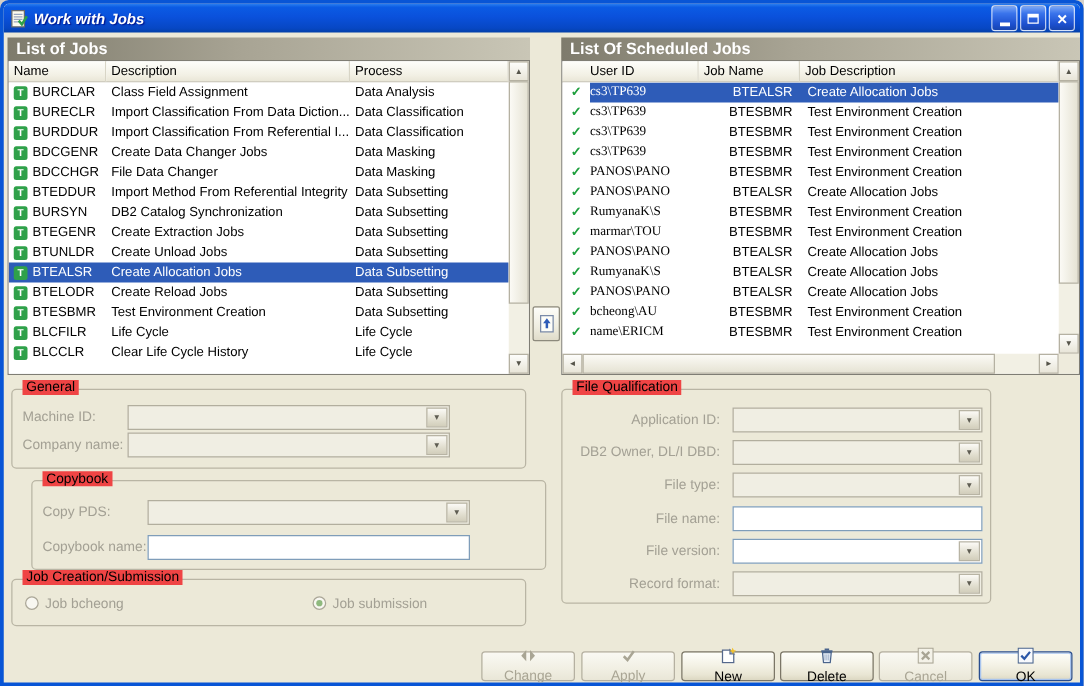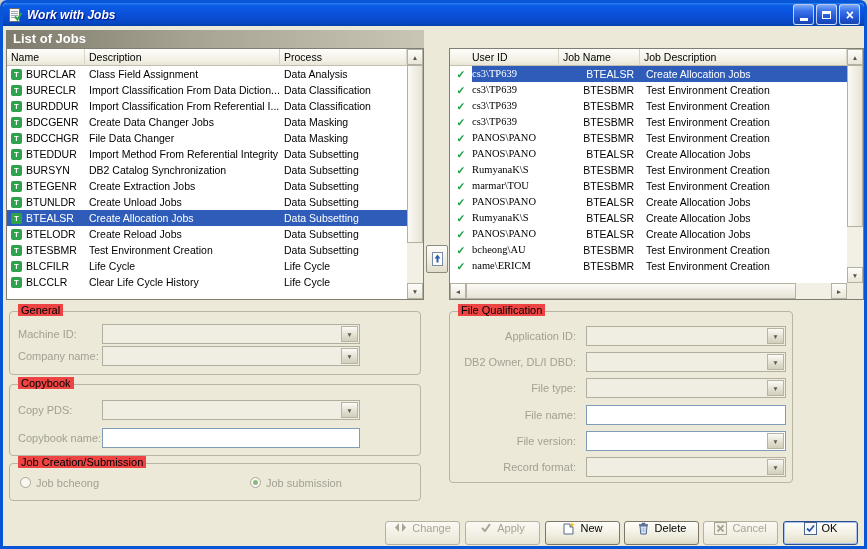--- a/index.html
+++ b/index.html
@@ -81,22 +81,22 @@
                border:1px solid #B8B4A4;display:flex;align-items:center;justify-content:center;font-size:6.5px;
                color:#5F5D52;background:linear-gradient(180deg,#FBFAF6,#E2DFD0 60%,#D2CEBB);}
   .tinput{position:absolute;top:0;height:20px;box-sizing:border-box;border:1px solid #7F9DB9;background:#fff;
           font-size:10.5px;padding:0 3px;outline:none;}
   .radio{position:absolute;top:4px;width:11px;height:11px;border-radius:50%;border:1px solid #ABA798;
          background:#F8F7F1;box-sizing:border-box;}
   .radio.on::after{content:"";position:absolute;left:2px;top:2px;width:5px;height:5px;border-radius:50%;background:#8FB97E;}
   .rlabel{position:absolute;top:0;line-height:20px;color:#A3A094;}
   
   .btn{position:absolute;top:518px;width:75px;height:24px;box-sizing:border-box;border:1px solid #7B7667;
-       border-radius:3px;display:flex;align-items:flex-start;justify-content:center;gap:5px;cursor:pointer;
-       background:linear-gradient(180deg,#FEFEFA 0%,#F4F2E6 45%,#E9E6D4 80%,#DCD8C2 100%);}
+       border-radius:3px;display:flex;align-items:center;justify-content:center;gap:5px;cursor:pointer;
+       background:linear-gradient(180deg,#FEFEFA 0%,#F4F2E6 45%,#E9E6D4 80%,#DCD8C2 100%);flex-direction:column;}
   .btn.dis{color:#A9A594;border-color:#B5B0A1;cursor:default;
        background:linear-gradient(180deg,#FAF9F3 0%,#F1EFE3 60%,#E9E6D7 100%);}
   .btn.default{border:1px solid #2A4E8F;box-shadow:inset 0 0 0 1px #A8C4EE;}
 </style>
 </head>
 <body>
 
 <div id="window">
 
   <div class="titlebar">
@@ -115,20 +115,21 @@
       <span class="tb-btn">
           <span class="max-glyph"></span>
         </span>
       <span class="tb-btn">
           <span class="close-glyph">×</span>
         </span>
     </span>
   </div>
 
   <div class="panel-hdr" id="lp-hdr">List of Jobs</div>
+  <div class="panel-hdr" id="rp-hdr">List Of Scheduled Jobs</div>
 
   <div class="tablebox" id="left-table">
     <div class="thead">
       <div class="hcell" style="width:78px">Name</div>
       <div class="hcell" style="width:195px">Description</div>
       <div class="hcell" style="flex:1">Process</div>
     </div>
     <div class="rows" id="left-rows">
         <div class="lrow">
           <div class="cell lc0">
@@ -393,21 +394,21 @@
       </div>
     </div>
     <div class="frow" style="top:34px">
       <span class="flabel">Company name:</span>
       <div class="combo" style="left:84px;width:258px">
         <span class="combo-arrow">▼</span>
       </div>
     </div>
   </div>
 
-  <div class="group" style="left:6px;top:381px;width:412px;height:72px">
+  <div class="group" style="left:22px;top:381px;width:412px;height:72px">
     <span class="gtitle">Copybook</span>
     <div class="frow" style="top:15px">
       <span class="flabel">Copy PDS:</span>
       <div class="combo" style="left:84px;width:258px">
         <span class="combo-arrow">▼</span>
       </div>
     </div>
     <div class="frow" style="top:43px">
       <span class="flabel">Copybook name:</span>
       <input class="tinput" style="left: 84px; width: 258px;" value="">

